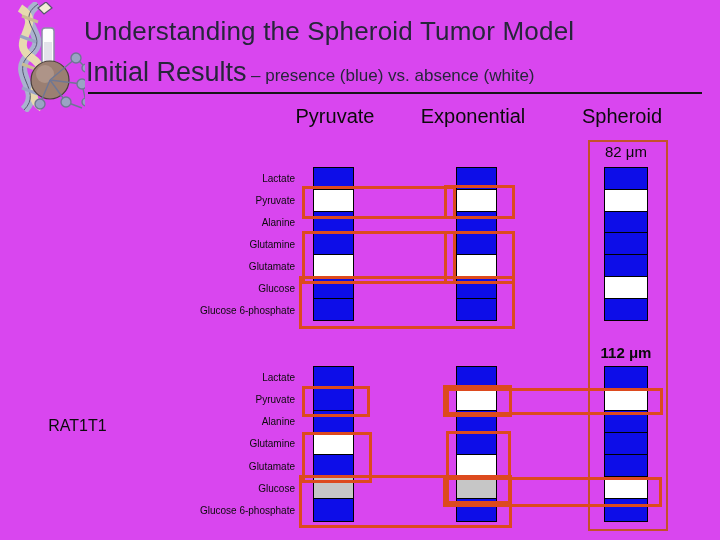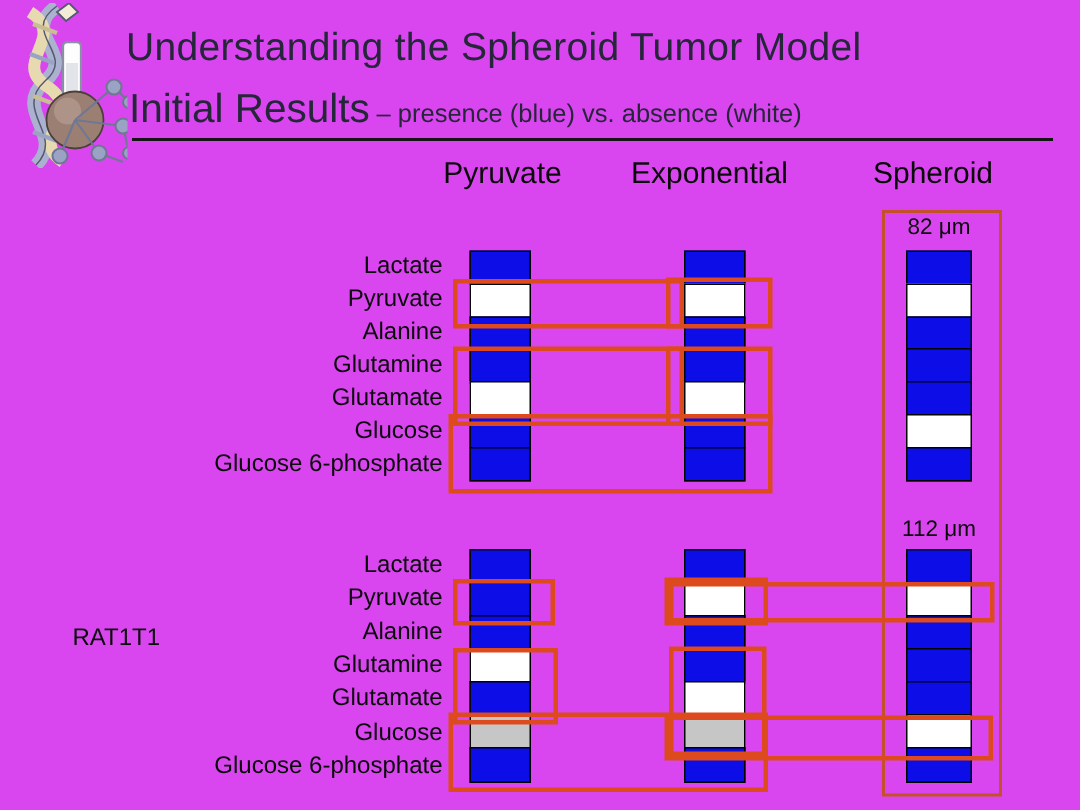--- a/index.html
+++ b/index.html
@@ -8,21 +8,21 @@
   .abs{position:absolute;}
   #title{left:84px;top:16px;font-size:26px;color:#26263a;letter-spacing:.2px;white-space:nowrap;}
   #subtitle{left:86px;top:57px;color:#26263a;white-space:nowrap;}
   #subtitle .lead{font-size:27px;}
   #subtitle .rest{font-size:17px;}
   #rule{left:88px;top:92px;width:614px;height:2px;background:#151515;}
   .colhead{top:105px;font-size:20px;color:#0b0b0b;text-align:center;white-space:nowrap;}
   .grouplabel{font-size:16px;text-align:center;line-height:21px;color:#0b0b0b;}
   .metlabels{width:240px;left:55px;display:flex;flex-direction:column;z-index:1;}
   .mrow{flex:1;display:flex;align-items:center;justify-content:flex-end;
-        font-size:16px;color:#0b0b0b;white-space:nowrap;}
+        font-size:10px;color:#0b0b0b;white-space:nowrap;}
   .cellcol{display:flex;flex-direction:column;z-index:2;}
   .cell{flex:1;border:1.6px solid #000;margin-top:-1.6px;}
   .cell:first-child{margin-top:0;}
   .hbox{border:3px solid #dd4a1e;z-index:5;background:transparent;}
   .tallbox{border:2px solid #c4512a;z-index:0;background:transparent;}
   .umlabel{left:588px;width:76px;text-align:center;font-size:15px;color:#0b0b0b;z-index:3;white-space:nowrap;}
 </style>
 </head>
 <body>
 
@@ -64,21 +64,21 @@
     <span class="rest">– presence (blue) vs. absence (white)</span>
   </div>
   <div class="abs" id="rule"></div>
 
   <div class="abs colhead" style="left:275px;width:120px;">Pyruvate</div>
   <div class="abs colhead" style="left:398px;width:150px;">Exponential</div>
   <div class="abs colhead" style="left:562px;width:120px;">Spheroid</div>
 
   <div class="abs tallbox" style="left:588px;top:140px;width:76px;height:387px;"></div>
   <div class="abs umlabel" style="top:143px;">82 μm</div>
-  <div class="abs umlabel" style="top:344px;">112 μm</div>
+  <div class="abs umlabel" style="top:344px;font-weight:bold;">112 μm</div>
 
   <div class="abs metlabels" style="top:167px;height:154px;">
       <div class="mrow">Lactate</div>
       <div class="mrow">Pyruvate</div>
       <div class="mrow">Alanine</div>
       <div class="mrow">Glutamine</div>
       <div class="mrow">Glutamate</div>
       <div class="mrow">Glucose</div>
       <div class="mrow">Glucose 6-phosphate</div>
     </div>

